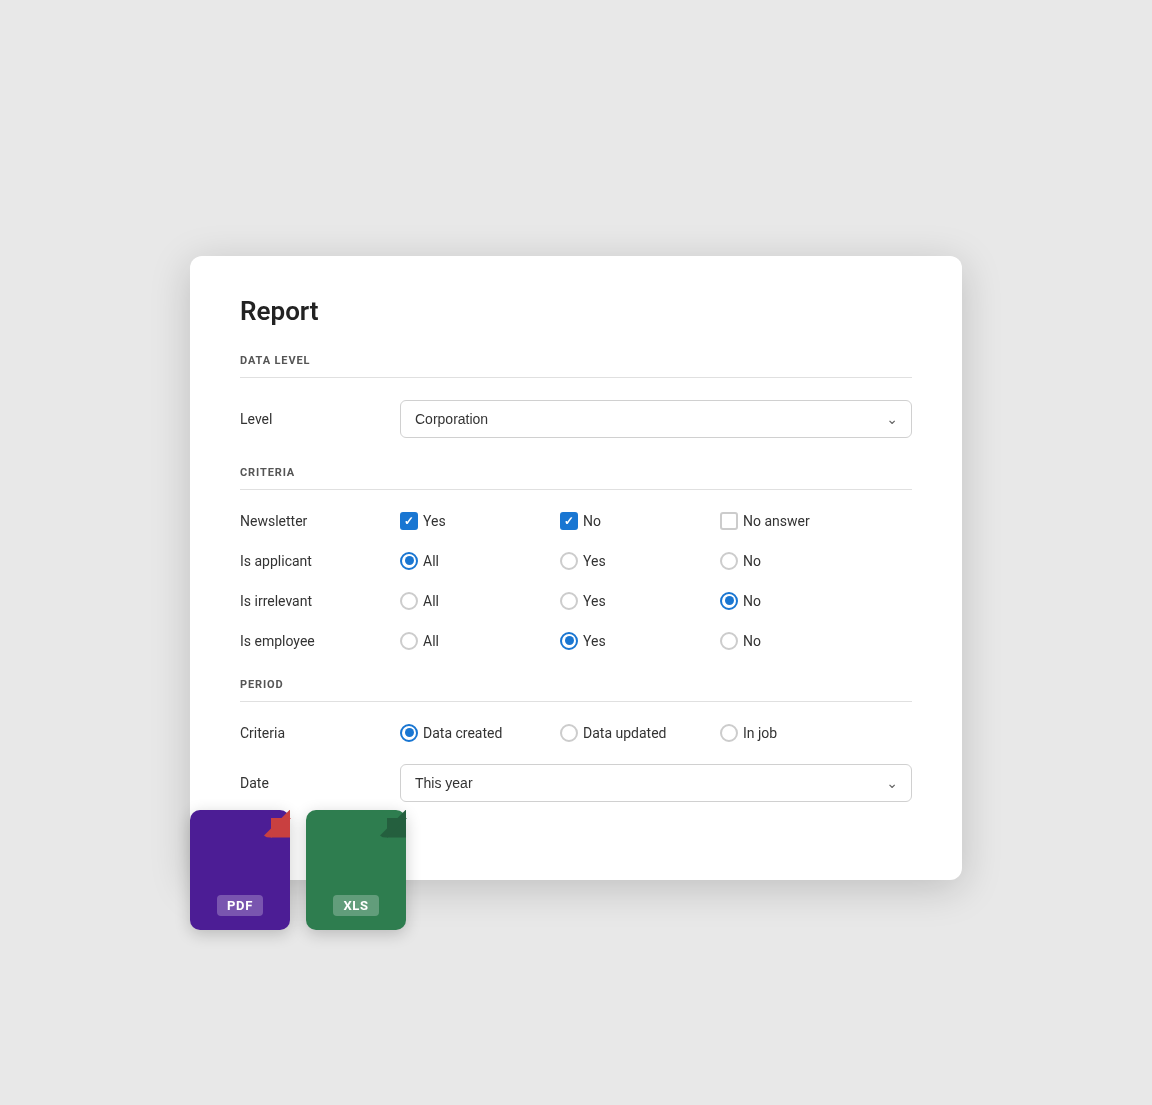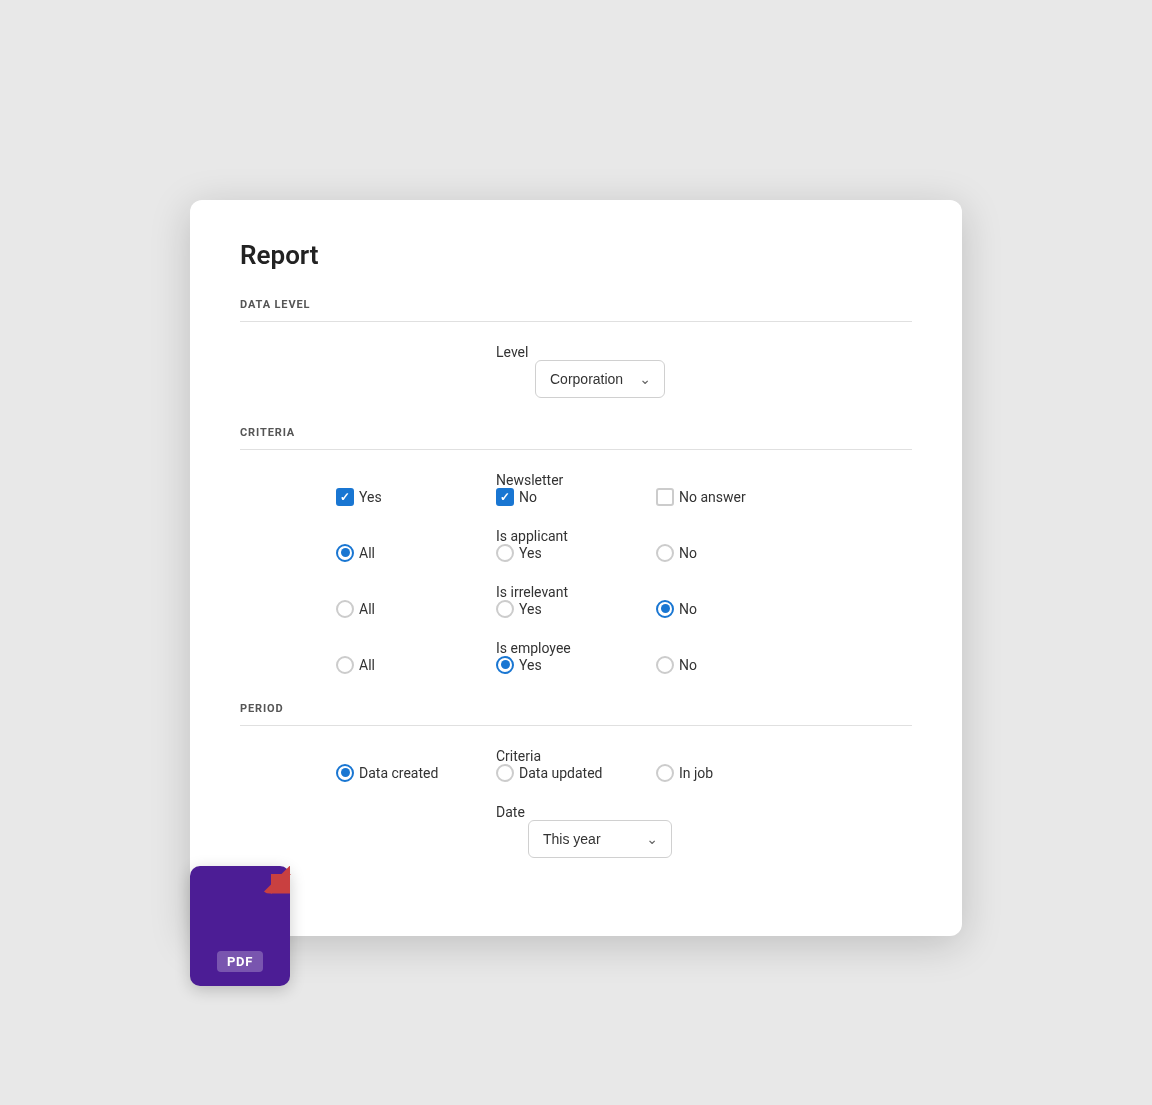--- a/index.html
+++ b/index.html
@@ -48,34 +48,32 @@
     .divider {
       border: none;
       border-top: 1px solid #e0e0e0;
       margin-bottom: 22px;
     }
 
     .field-row {
       display: flex;
       align-items: center;
       margin-bottom: 22px;
-      flex-direction: column;
     }
 
     .field-label {
       width: 160px;
       font-size: 14px;
       color: #333;
       flex-shrink: 0;
     }
 
     .select-wrapper {
       flex: 1;
       position: relative;
-      margin-left: 48px;
     }
 
     .select-control {
       width: 100%;
       padding: 10px 40px 10px 14px;
       border: 1px solid #d0d0d0;
       border-radius: 6px;
       font-size: 14px;
       color: #333;
       background: #fff;
@@ -421,14 +419,18 @@
     </div>
 
 
   </div>
 
   <div class="file-icons">
     <div class="file-icon pdf">
       <div class="file-icon-fold"></div>
       <span class="file-icon-label">PDF</span>
     </div>
+    <div class="file-icon xls">
+      <div class="file-icon-fold"></div>
+      <span class="file-icon-label">XLS</span>
+    </div>
   </div>
 </div>
 
 </body></html>

